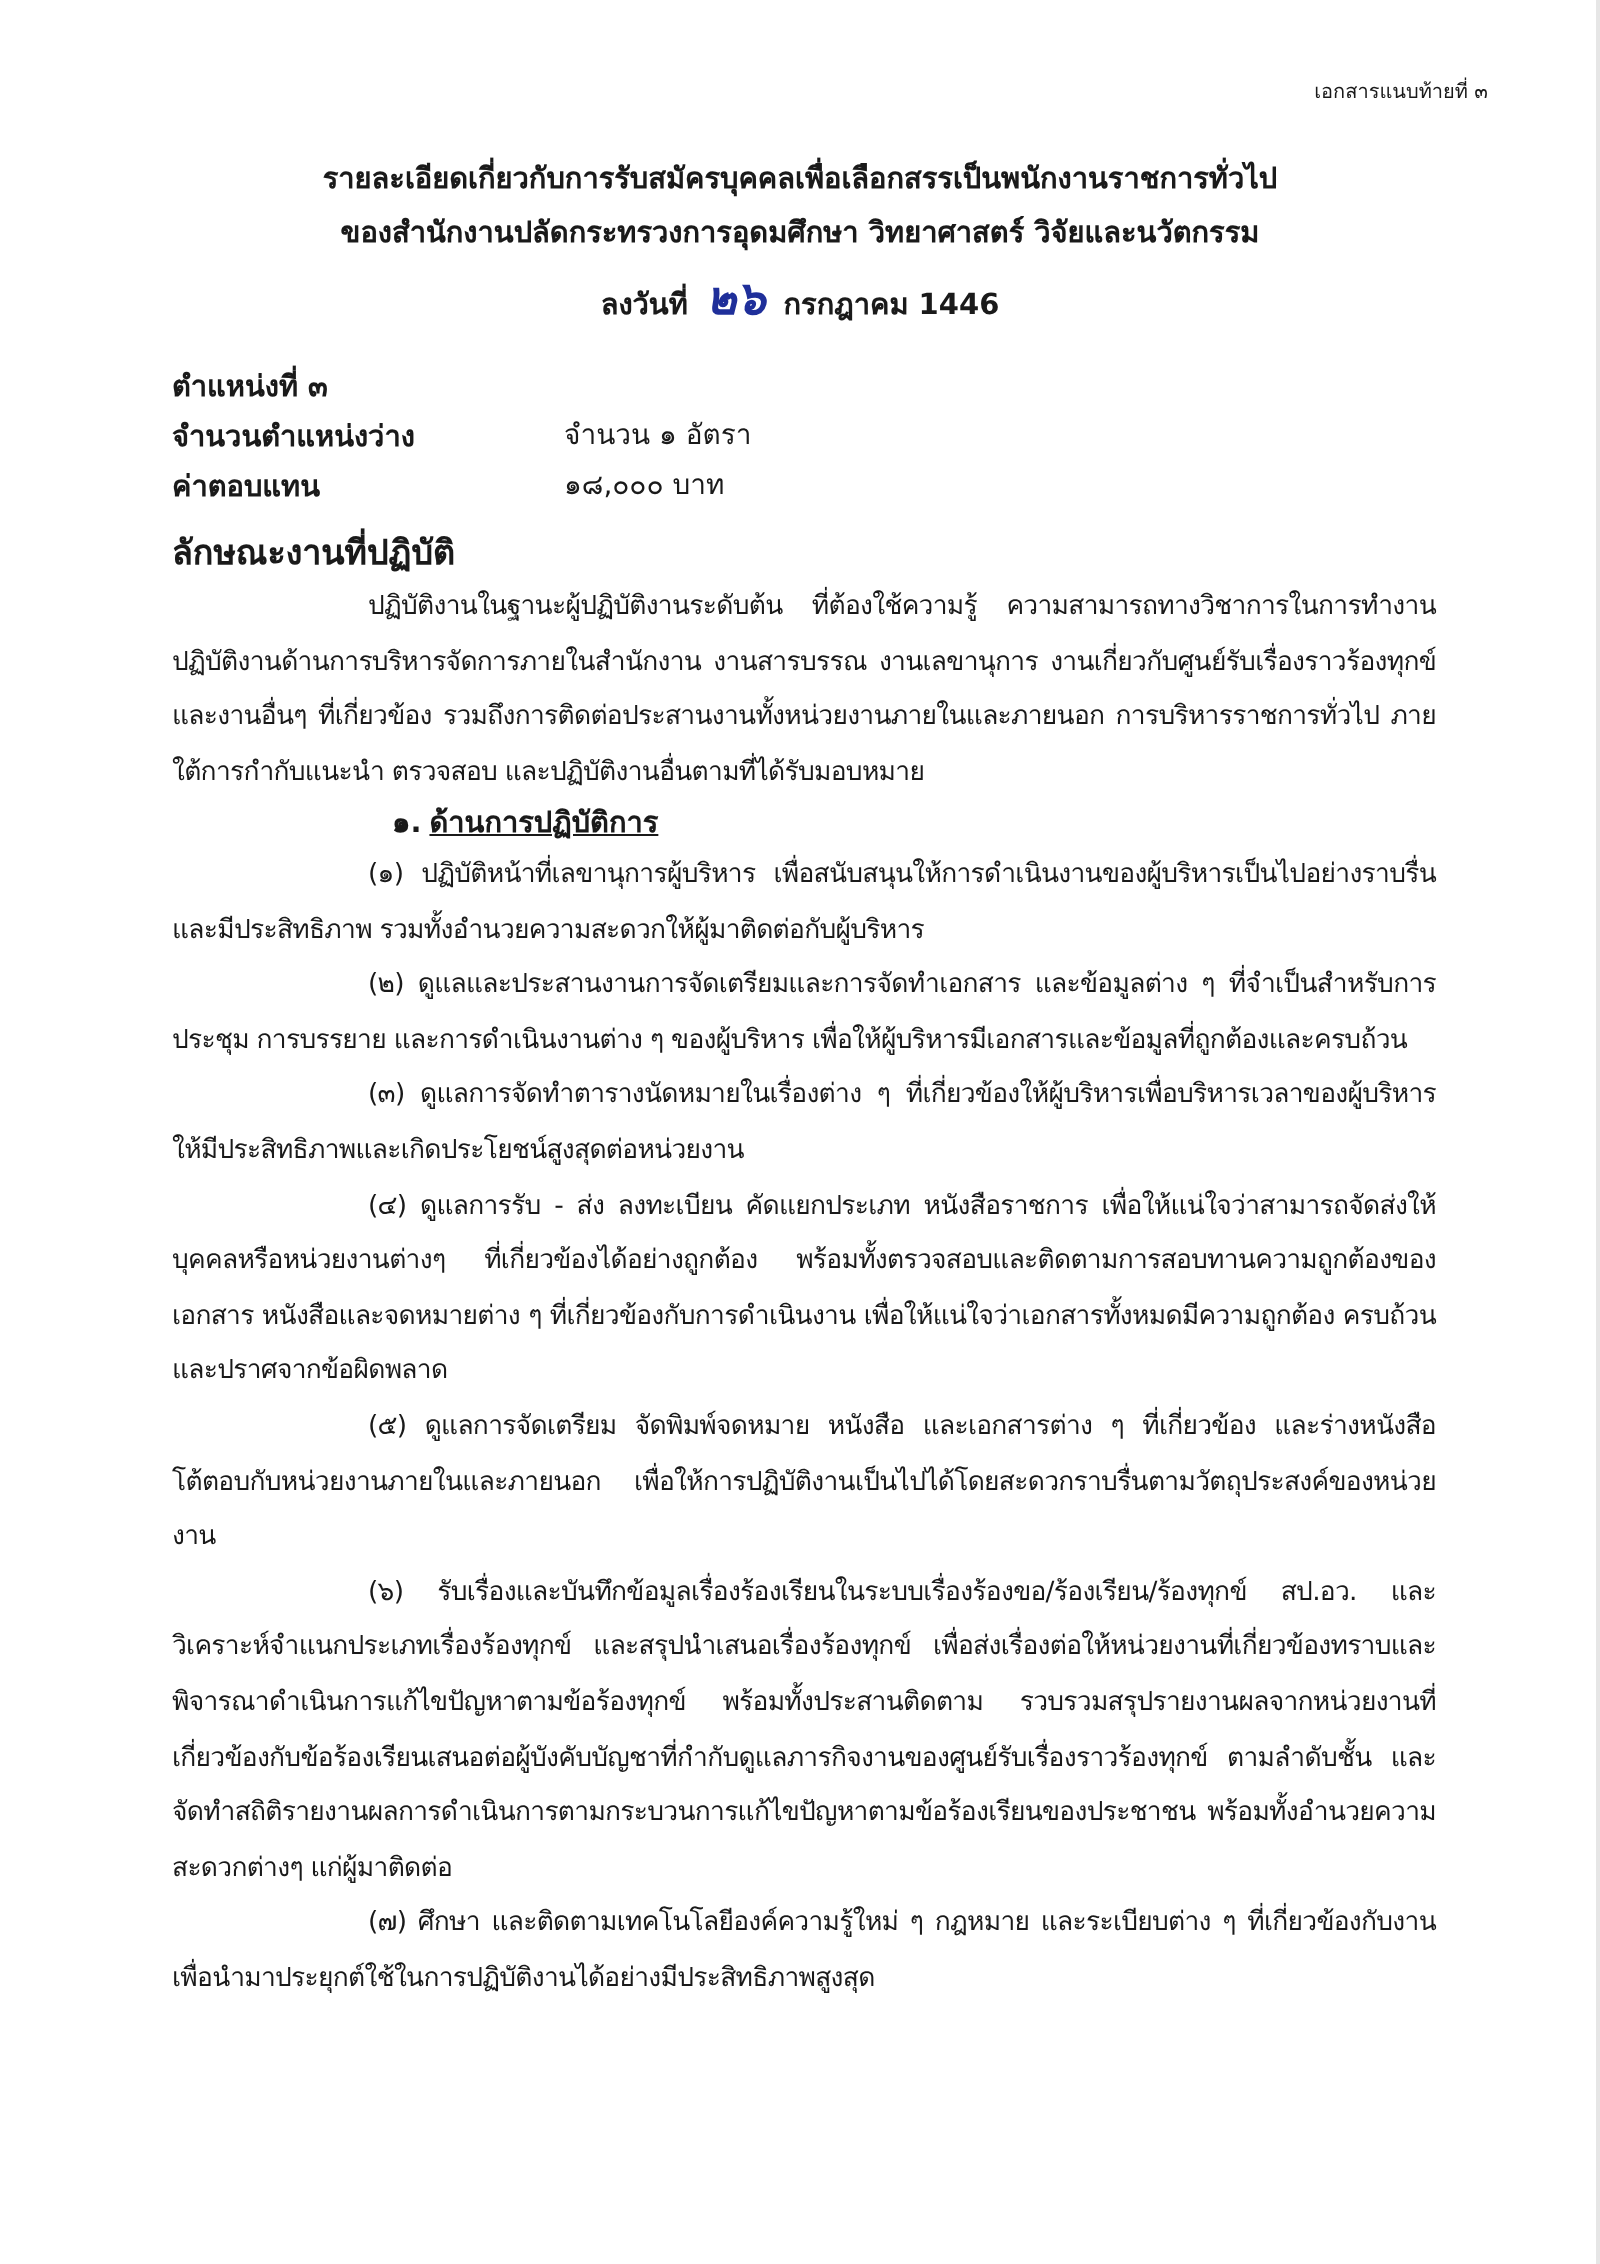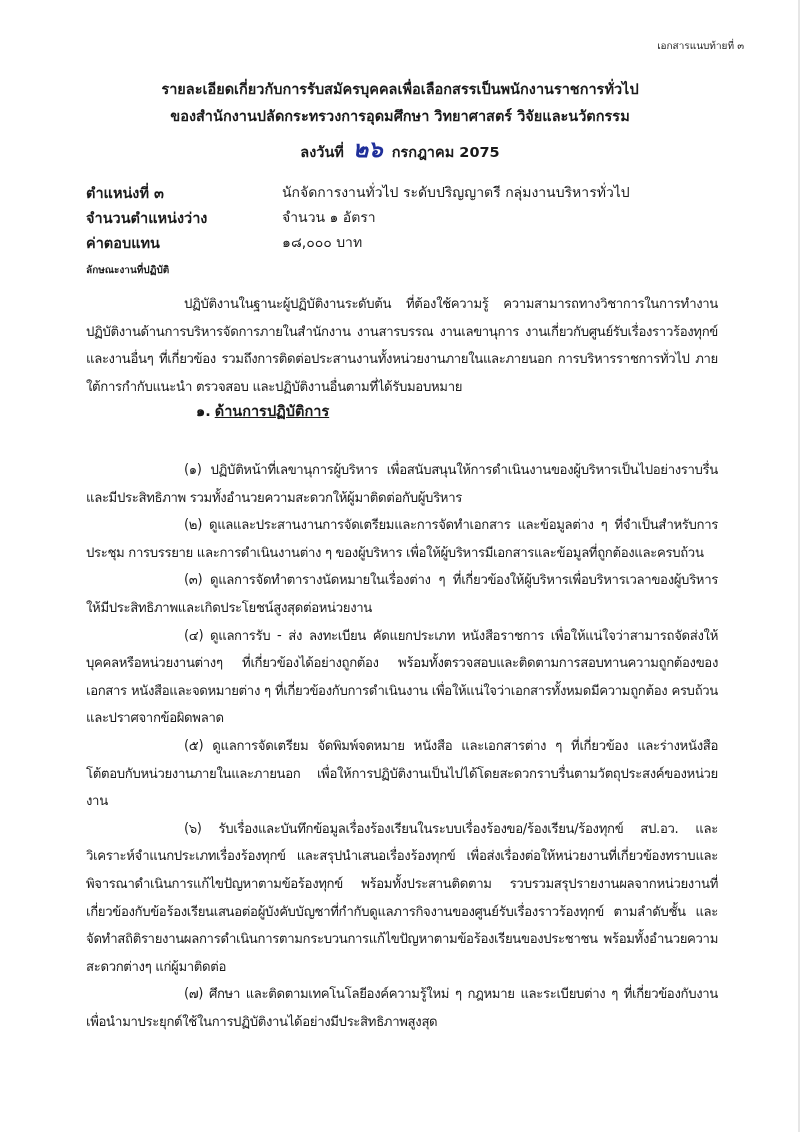--- a/index.html
+++ b/index.html
@@ -10,51 +10,50 @@
   }
   .page { position: absolute; left: 0; top: 0; width: 800px; height: 1132px; background: #fff; }
   .right-edge { position: absolute; right: 0; top: 0; width: 2px; height: 1132px; background: #e6e6e6; }
   .attach { position: absolute; right: 56px; top: 38px; font-size: 10px; }
   .title { position: absolute; left: 0; width: 800px; text-align: center; font-weight: bold; font-size: 14.5px; }
   .t1 { top: 77px; } .t2 { top: 104px; } .t3 { top: 131px; }
   .date-hand { color: #1f2f9a; font-size: 23px; font-weight: bold; font-style: italic; padding: 0 4px; }
   .field-label { position: absolute; left: 86px; font-weight: bold; font-size: 14.5px; }
   .field-value { position: absolute; left: 282px; font-size: 14px; }
   .r1 { top: 181px; } .r2 { top: 206px; } .r3 { top: 231px; }
-  .section { position: absolute; left: 86px; top: 262px; font-weight: bold; font-size: 10px; }
+  .section { position: absolute; left: 86px; top: 262px; font-weight: bold; font-size: 17px; }
   .body-text {
     position: absolute; left: 86px; width: 632px;
     font-size: 13.2px; line-height: 27.6px; text-align: justify;
     font-family: "DejaVu Sans", sans-serif; letter-spacing: -0.35px;
   }
   .indent { text-indent: 98px; }
   .subhead { position: absolute; left: 196px; top: 399px; font-weight: bold; font-size: 14.5px; text-decoration: underline; }
   .sub-num { font-weight: bold; text-decoration: none; display: inline-block; margin-right: 4px; }
   .p0 { top: 290px; }
-  .items { top: 424px; margin-top: 32px; }
+  .items { top: 424px; }
   .items p { margin: 0; }
 </style>
 </head>
 <body>
 
 <div class="page">
   <div class="right-edge"></div>
 
   <div class="attach">เอกสารแนบท้ายที่ ๓</div>
 
   <div class="title t1">รายละเอียดเกี่ยวกับการรับสมัครบุคคลเพื่อเลือกสรรเป็นพนักงานราชการทั่วไป</div>
   <div class="title t2">ของสำนักงานปลัดกระทรวงการอุดมศึกษา วิทยาศาสตร์ วิจัยและนวัตกรรม</div>
   <div class="title t3">
     <span>ลงวันที่</span>
     <span class="date-hand">๒๖</span>
-    <span>กรกฎาคม 2075</span>
+    <span>กรกฎาคม 1446</span>
   </div>
 
   <div class="field-label r1">ตำแหน่งที่ ๓</div>
-  <div class="field-value r1">นักจัดการงานทั่วไป ระดับปริญญาตรี กลุ่มงานบริหารทั่วไป</div>
   <div class="field-label r2">จำนวนตำแหน่งว่าง</div>
   <div class="field-value r2">จำนวน ๑ อัตรา</div>
   <div class="field-label r3">ค่าตอบแทน</div>
   <div class="field-value r3">๑๘,๐๐๐ บาท</div>
 
   <div class="section">ลักษณะงานที่ปฏิบัติ</div>
 
   <div class="body-text indent p0">ปฏิบัติงานในฐานะผู้ปฏิบัติงานระดับต้น ที่ต้องใช้ความรู้ ความสามารถทางวิชาการในการทำงาน ปฏิบัติงานด้านการบริหารจัดการภายในสำนักงาน งานสารบรรณ งานเลขานุการ งานเกี่ยวกับศูนย์รับเรื่องราวร้องทุกข์ และงานอื่นๆ ที่เกี่ยวข้อง รวมถึงการติดต่อประสานงานทั้งหน่วยงานภายในและภายนอก การบริหารราชการทั่วไป ภายใต้การกำกับแนะนำ ตรวจสอบ และปฏิบัติงานอื่นตามที่ได้รับมอบหมาย</div>
 
   <div class="subhead">

